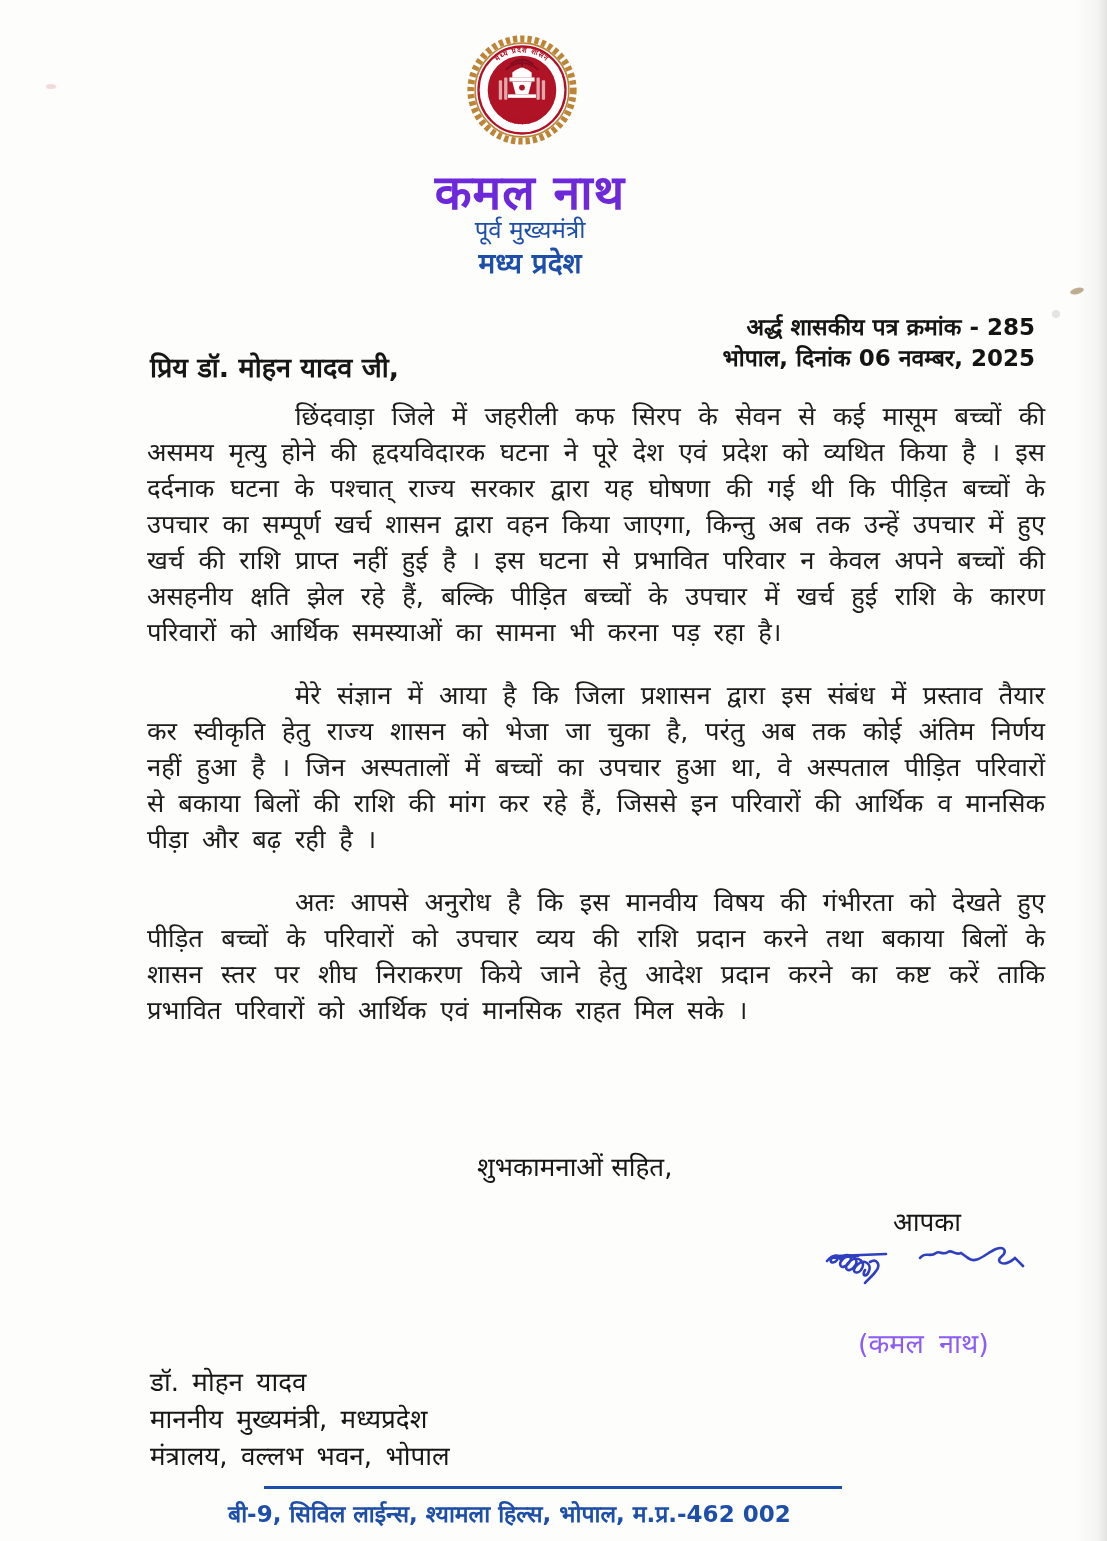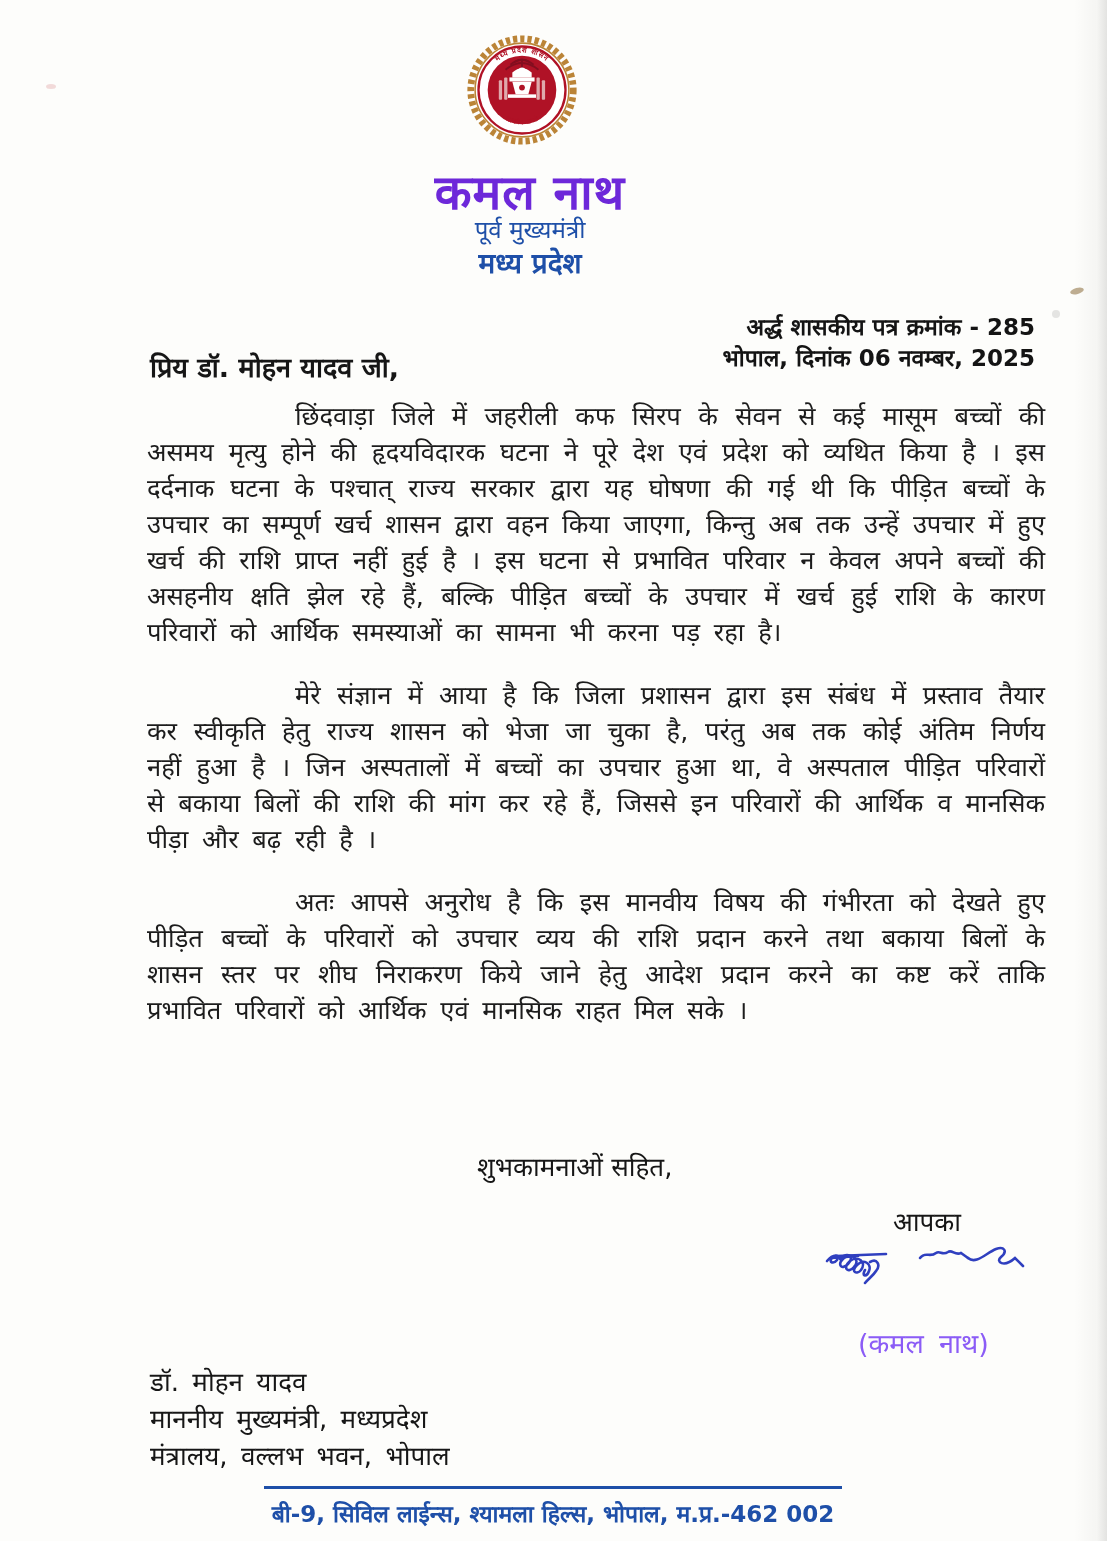--- a/index.html
+++ b/index.html
@@ -53,21 +53,21 @@
     font-size:26px;font-weight:normal;color:#161616;}
   .yours{position:absolute;left:893px;top:1203px;
     font-size:26px;color:#161616;}
   .signature{position:absolute;left:824px;top:1243px;width:204px;height:44px;}
   .signatory{position:absolute;left:858px;top:1284px;
     font-size:27px;color:#8b5cf6;word-spacing:0.25em;margin-top:40px;}
 
   .recipient{position:absolute;left:150px;top:1364px;
     font-size:26px;line-height:37px;color:#161616;word-spacing:0.2em;}
 
-  .footer{position:absolute;left:228px;top:1486px;width:650px;text-align:center;}
+  .footer{position:absolute;left:228px;top:1486px;width:650px;}
   .footer-rule{height:3px;background:#1e4fa8;margin:0 36px 8px 36px;}
   .footer-address{font-size:23px;font-weight:bold;color:#1e4fa8;}
 </style>
 </head>
 <body>
 
 <div class="page">
 
   <div class="scan-edge-right"></div>
   <div class="scan-edge-soft"></div>

